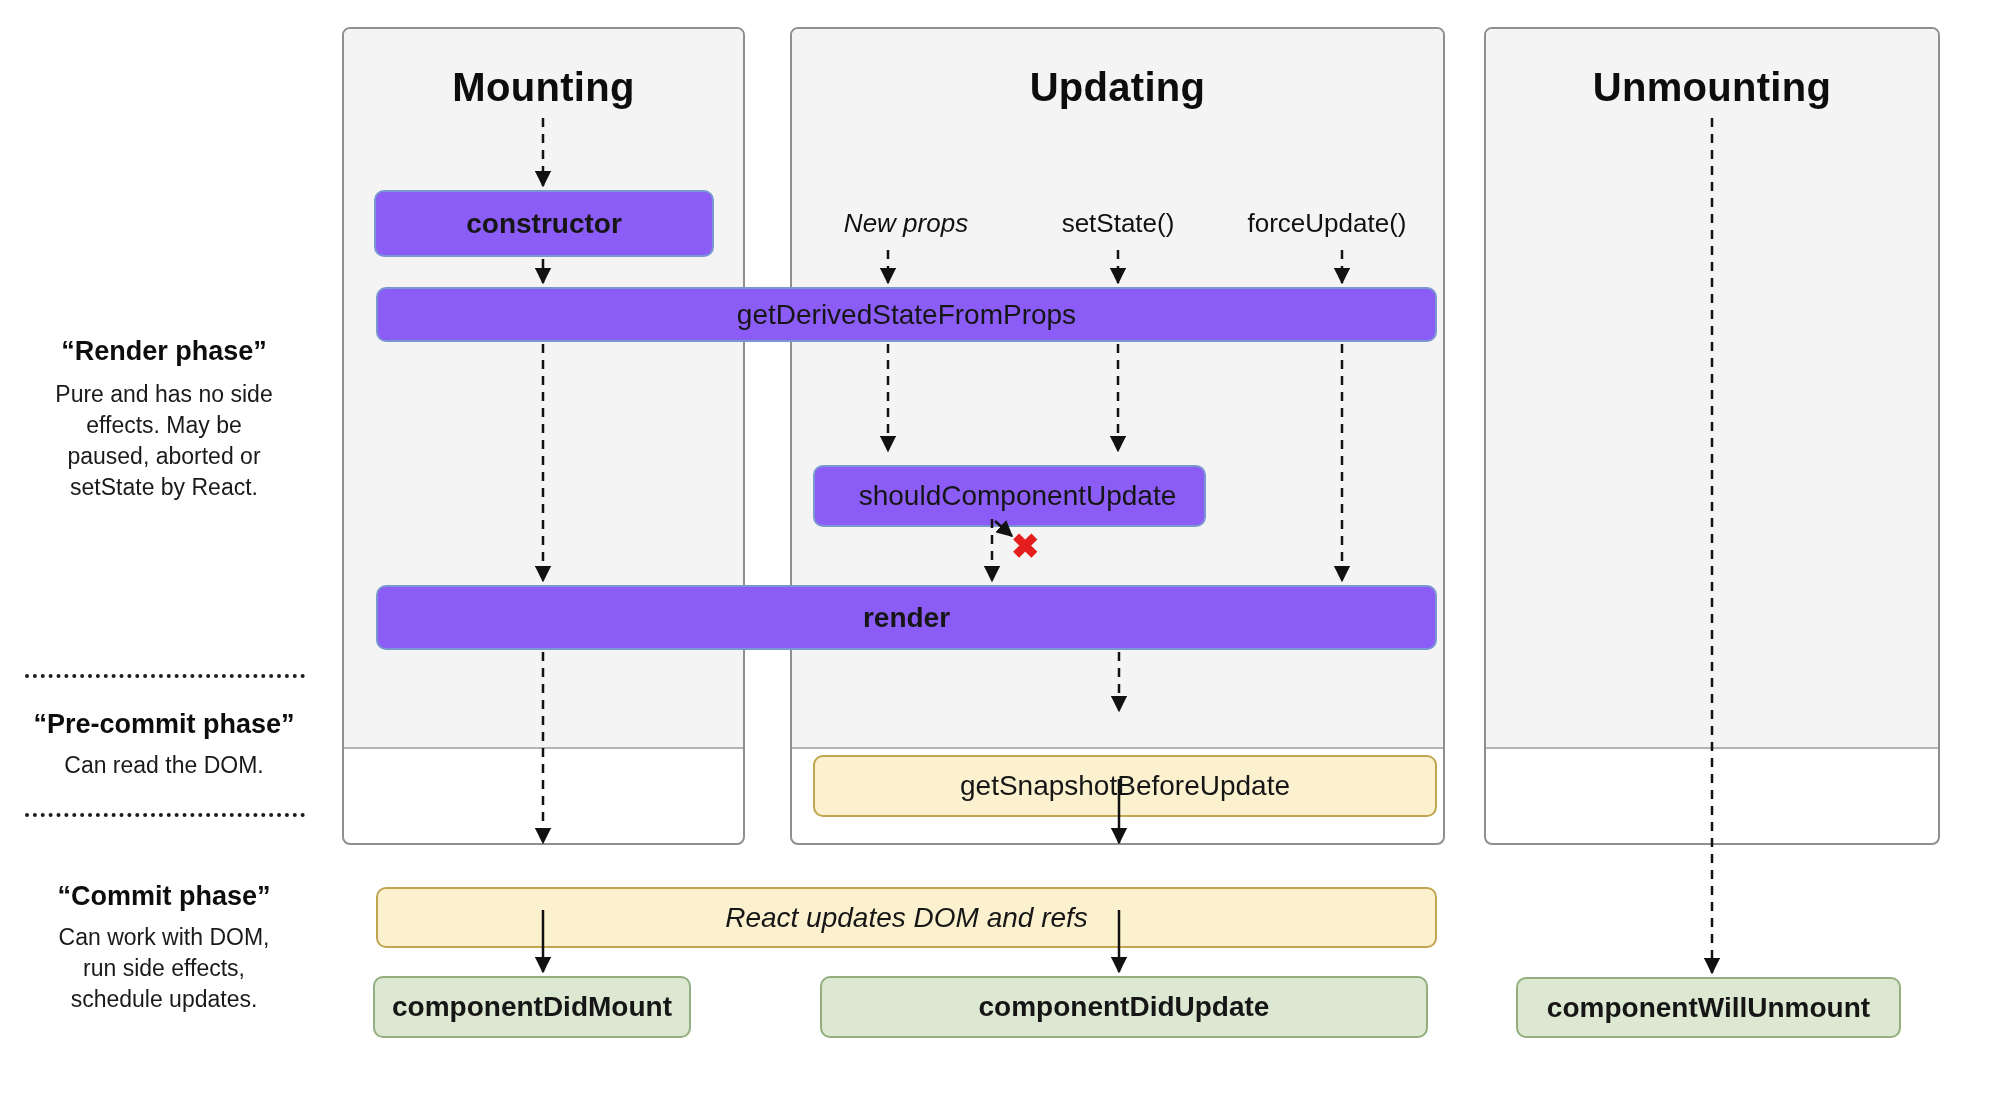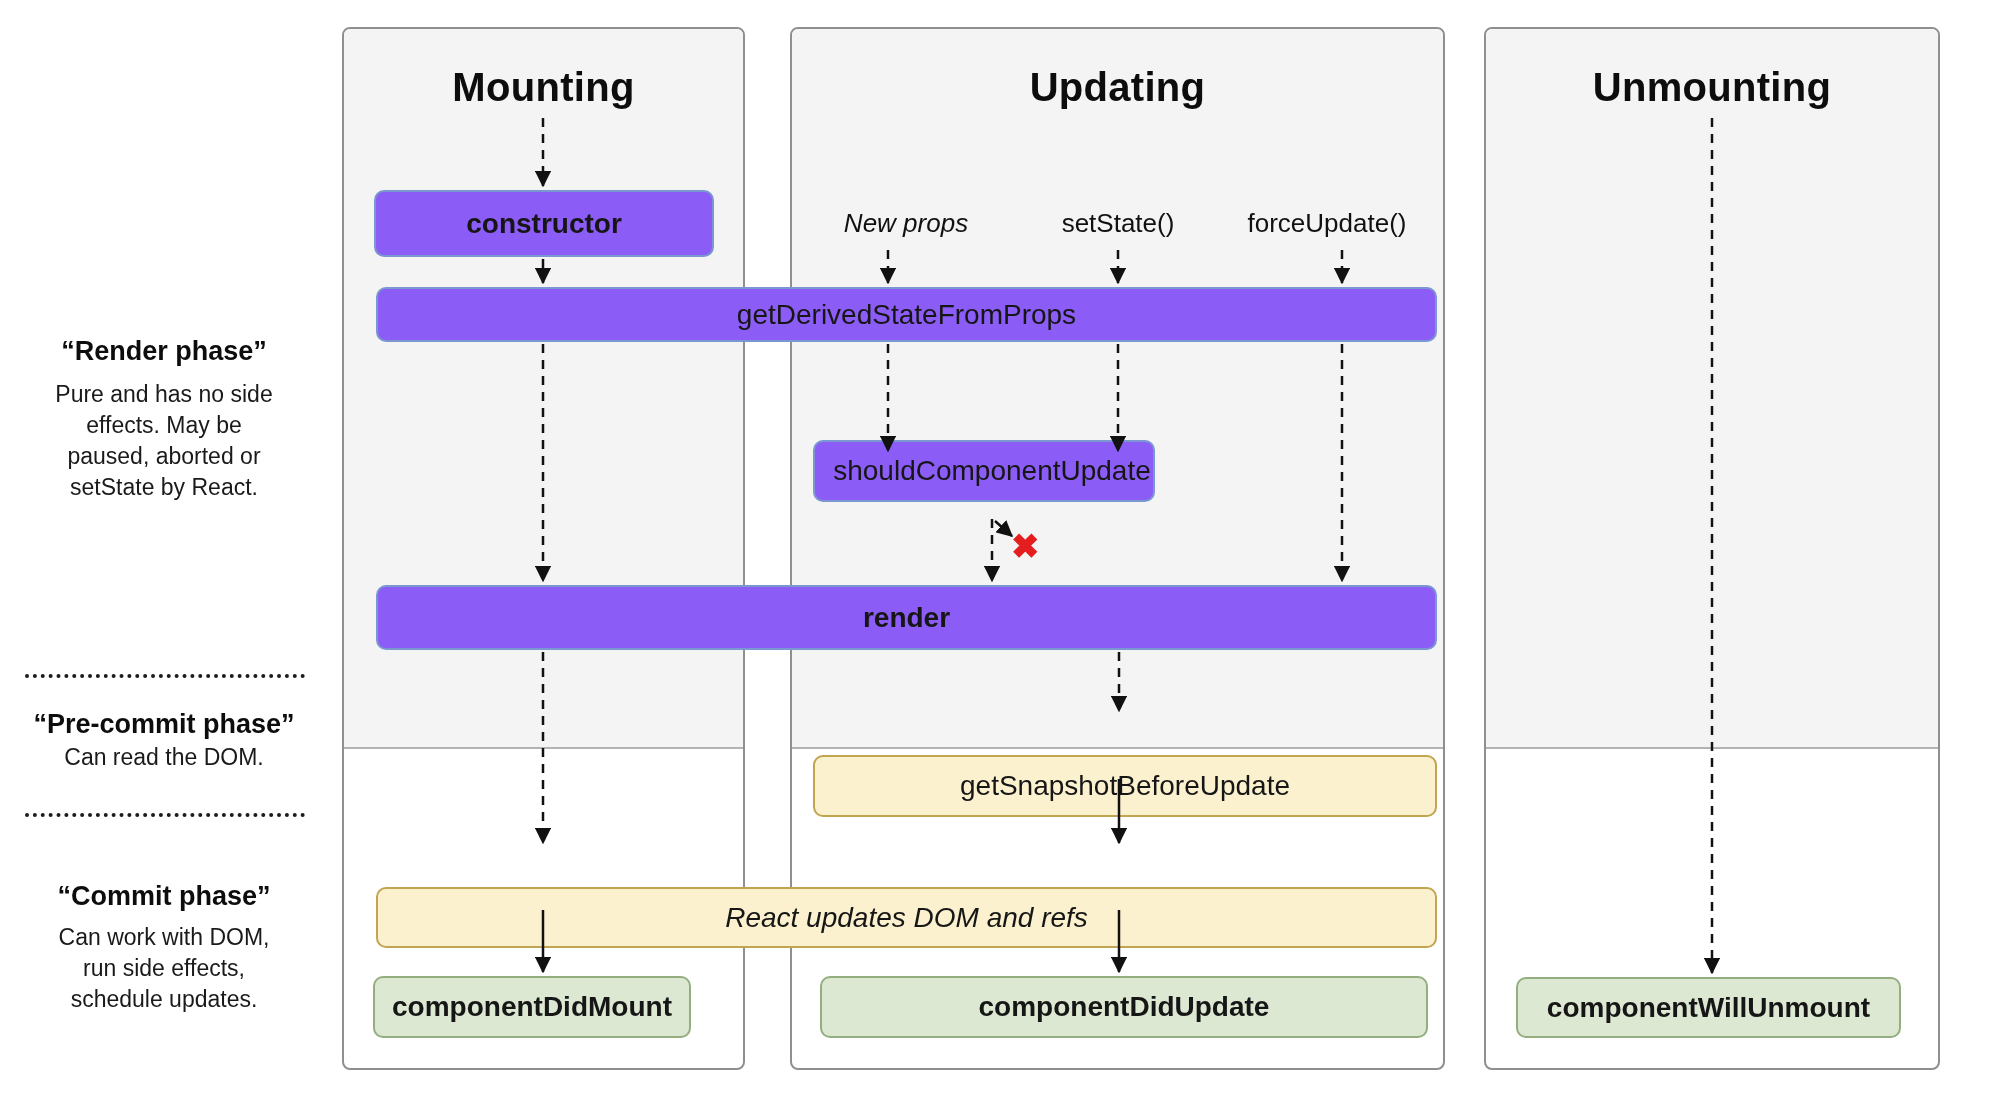--- a/index.html
+++ b/index.html
@@ -10,21 +10,21 @@
     background: #ffffff;
     font-family: "Liberation Sans", sans-serif;
     color: #111111;
     overflow: hidden;
   }
 
   
   .col {
     position: absolute;
     top: 27px;
-    height: 1043px;
+    height: 818px;
     box-sizing: border-box;
     border: 2px solid #8f8f8f;
     border-radius: 8px;
     background: #ffffff;
     overflow: hidden;
   }
   .col-gray {
     position: absolute;
     top: 0; left: 0; right: 0;
     height: 718px;
@@ -113,21 +113,21 @@
     <div class="legend-line" style="margin-top:12px;">Pure and has no side</div>
     <div class="legend-line">effects. May be</div>
     <div class="legend-line">paused, aborted or</div>
     <div class="legend-line">setState by React.</div>
   </div>
 
   <div class="dotted-divider" style="top:674px;"></div>
 
   <div class="legend-block" style="top:709px;">
     <div class="legend-title">“Pre-commit phase”</div>
-    <div class="legend-line" style="margin-top:2px;text-align:center;">Can read the DOM.</div>
+    <div class="legend-line" style="margin-top:10px;text-align:center;">Can read the DOM.</div>
   </div>
 
   <div class="dotted-divider" style="top:813px;"></div>
 
   <div class="legend-block" style="top:881px;">
     <div class="legend-title">“Commit phase”</div>
     <div class="legend-line" style="margin-top:10px;">Can work with DOM,</div>
     <div class="legend-line">run side effects,</div>
     <div class="legend-line">schedule updates.</div>
   </div>
@@ -146,21 +146,21 @@
     <div class="col-gray"></div>
     <div class="col-title">Unmounting</div>
   </div>
 
   <div class="trigger italic" style="left:776px;">New props</div>
   <div class="trigger" style="left:988px;">setState()</div>
   <div class="trigger" style="left:1197px;">forceUpdate()</div>
 
   <div class="node blue bold" style="left:374px;  top:190px; width:340px;  height:67px;">constructor</div>
   <div class="node blue" style="left:376px;  top:287px; width:1061px; height:55px;">getDerivedStateFromProps</div>
-  <div class="node blue" style="left:813px;  top:440px; width:342px;  height:62px;padding-left:16px;">shouldComponentUpdate</div>
+  <div class="node blue" style="left:813px;  top:465px; width:393px;  height:62px;padding-left:16px;">shouldComponentUpdate</div>
   <div class="node blue bold" style="left:376px;  top:585px; width:1061px; height:65px;">render</div>
   <div class="node yellow" style="left:813px;  top:715px; width:624px;  height:62px;">getSnapshotBeforeUpdate</div>
   <div class="node yellow italic" style="left:376px; top:847px; width:1061px; height:61px;">React updates DOM and refs</div>
   <div class="node green bold" style="left:373px;  top:976px; width:318px;  height:62px;">componentDidMount</div>
   <div class="node green bold" style="left:820px;  top:976px; width:608px;  height:62px;">componentDidUpdate</div>
   <div class="node green bold" style="left:1516px; top:977px; width:385px;  height:61px;">componentWillUnmount</div>
 
   <div class="reject-x">✖</div>
 
   <svg id="arrows" viewBox="0 0 2000 1097" xmlns="http://www.w3.org/2000/svg">

